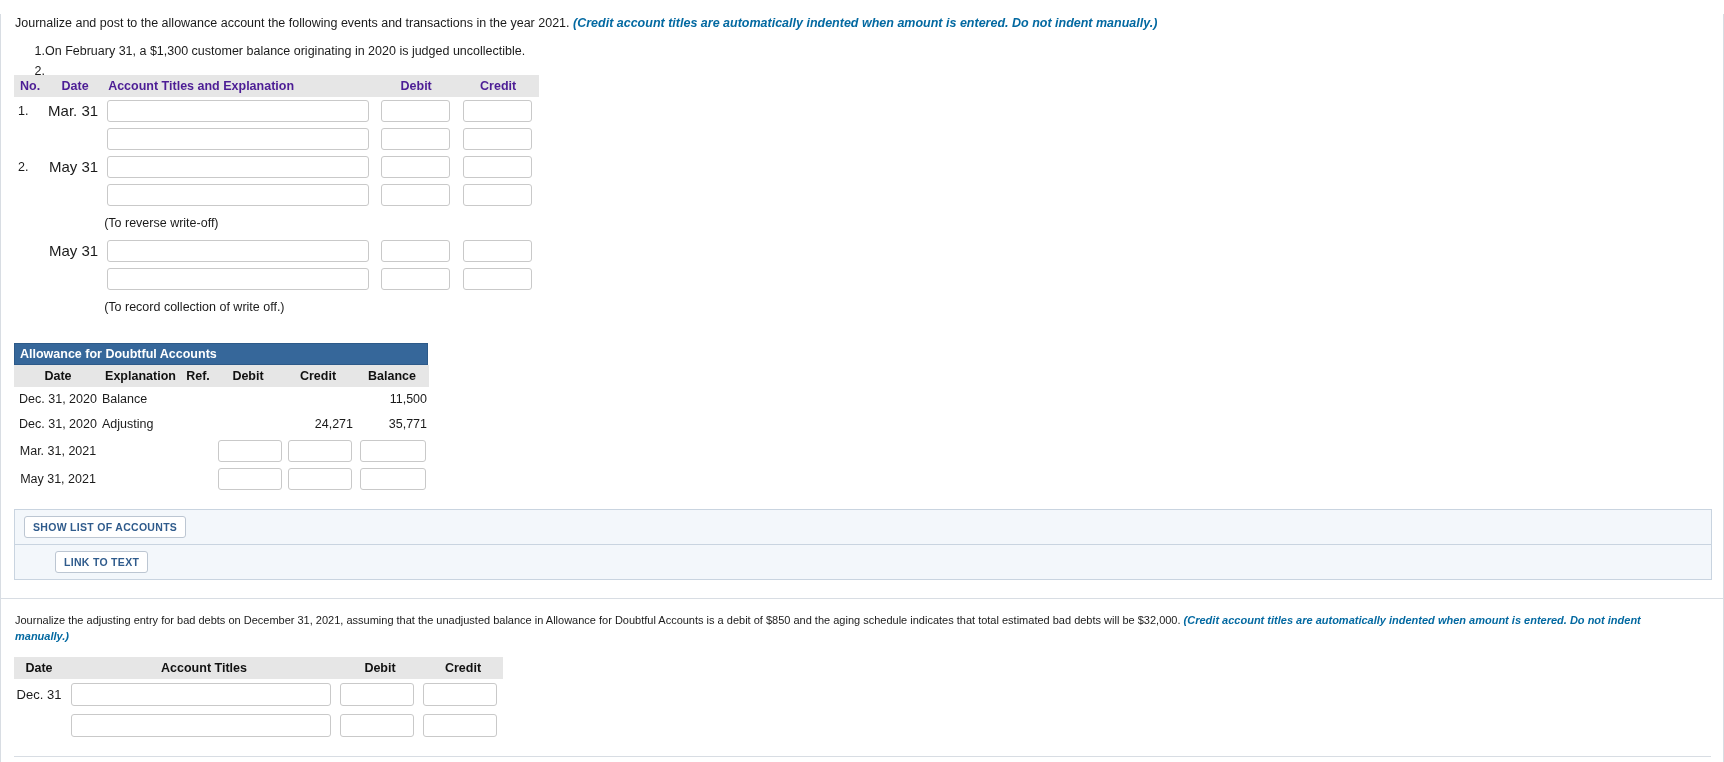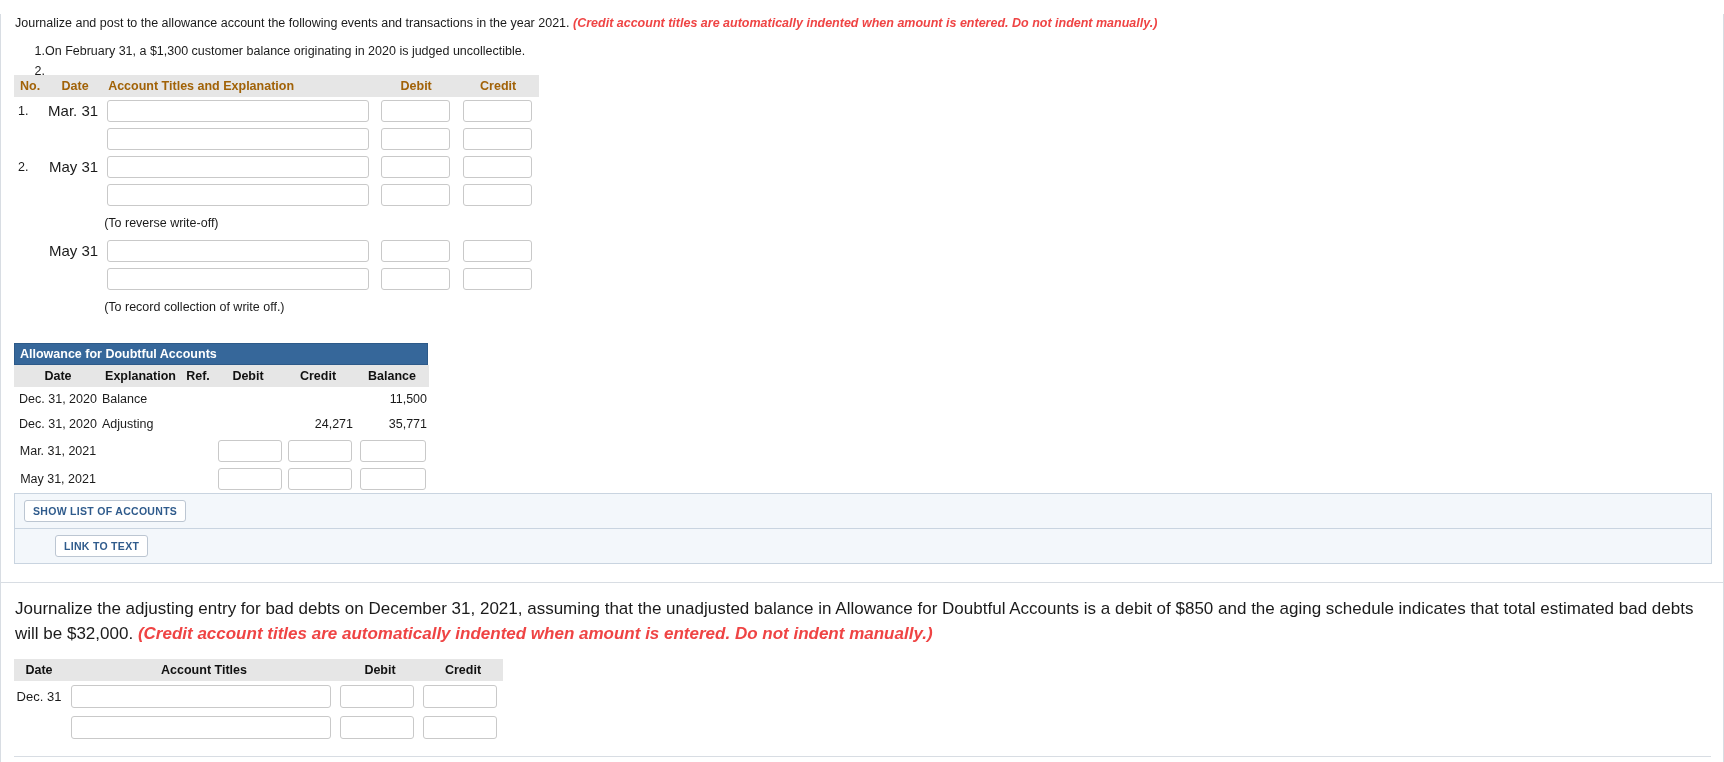--- a/index.html
+++ b/index.html
@@ -30,21 +30,21 @@
   }
 
   
   .prose {
     font-size: 12.5px;
     line-height: 1.45;
     color: #1b1b1b;
     margin-top: 14px;
   }
   .em-red {
-    color: #ef4444;
+    color: #0369a1;
     font-style: italic;
     font-weight: bold;
   }
   ol.events {
     margin: 10px 0 0 0;
     padding: 0;
     list-style: none;
   }
   ol.events li {
     font-size: 12.5px;
@@ -63,21 +63,21 @@
   
   table.journal {
     border-collapse: collapse;
     margin-top: 13px;
     margin-left: 13px;
   }
   table.journal th {
     background: #e6e6e6;
     font-size: 12.5px;
     font-weight: bold;
-    color: #a16207;
+    color: #4c1d95;
     padding: 4px 6px 4px 6px;
     text-align: center;
     white-space: nowrap;
   }
   table.journal th.acct { text-align: left; padding-left: 4px; }
   table.journal td {
     padding: 0;
     vertical-align: middle;
     height: 28px;
   }
@@ -167,42 +167,42 @@
   .actionbar {
     box-sizing: border-box;
     margin-left: 13px;
     margin-right: 12px;
     width: 1698px;
     background: #f3f7fb;
     border: 1px solid #c9d4e0;
     padding: 6px 0 6px 9px;
   }
   .actionbar + .actionbar { border-top: none; padding-left: 40px; }
-  .bar-first { }
+  .bar-first { margin-top: 16px; }
   button.ubtn {
     font-family: "Liberation Sans", sans-serif;
     font-size: 10.5px;
     font-weight: bold;
     letter-spacing: 0.3px;
     color: #2f5b8c;
     background: #ffffff;
     border: 1px solid #bcc6d2;
     border-radius: 3px;
     padding: 4px 8px;
     cursor: pointer;
   }
 
   
   .q2-sep {
     margin-top: 18px;
     border-top: 1px solid #d8dde3;
   }
   .q2-prose {
     margin-top: 13px;
-    font-size: 17px;
+    font-size: 11px;
     line-height: 1.5;
     color: #1b1b1b;
     padding-right: 14px;
   }
   table.journal2 {
     border-collapse: collapse;
     margin-top: 12px;
     margin-left: 13px;
     table-layout: fixed;
   }

